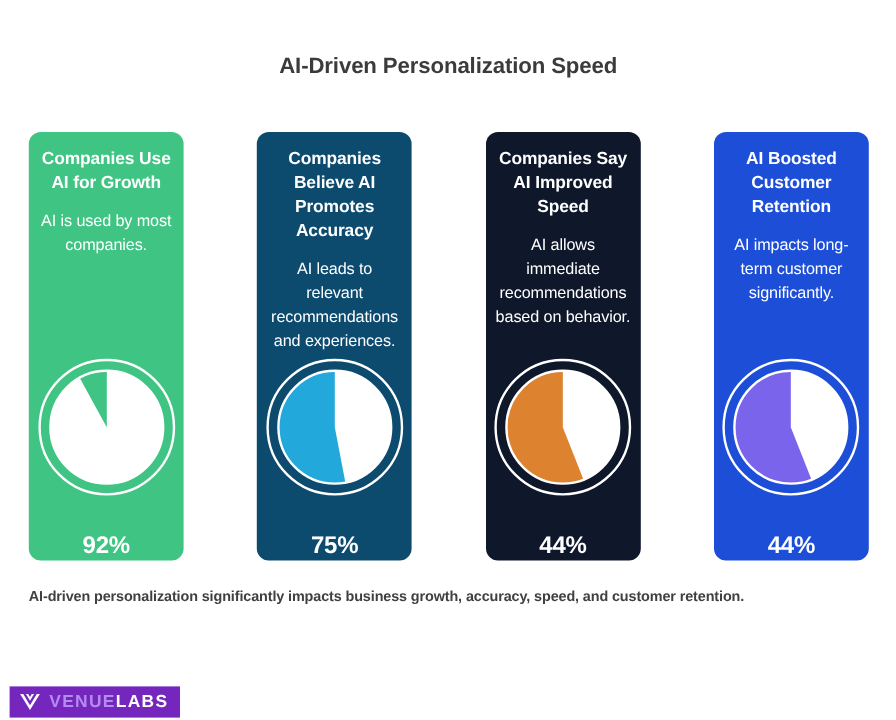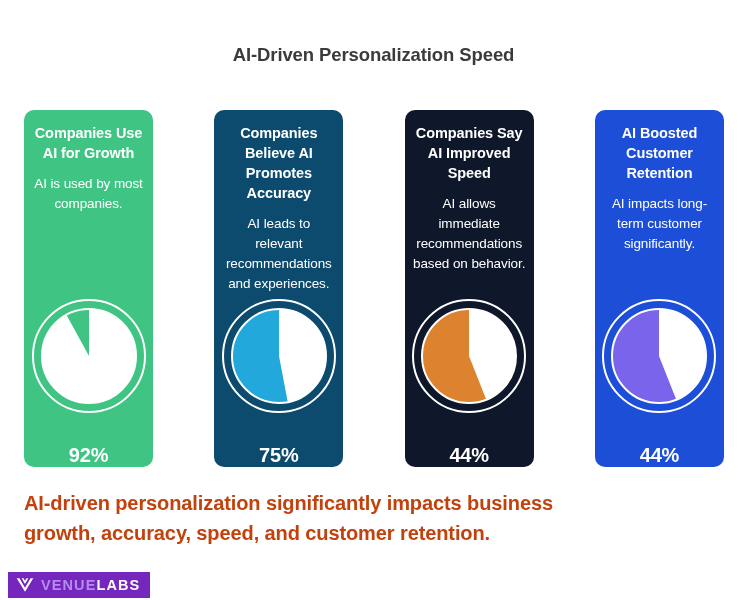--- a/index.html
+++ b/index.html
@@ -93,23 +93,23 @@
     font-weight: bold;
     color: #ffffff;
     letter-spacing: -0.2px;
   }
 
   #footer-caption {
     position: absolute;
     top: 488px;
     left: 24px;
     width: 600px;
-    font-size: 20px;
-    font-weight: bold;
-    color: #c2410c;
+    font-size: 12px;
+    font-weight: bold;
+    color: #404040;
     line-height: 1.5;
     letter-spacing: -0.1px;
   }
 
   #logo {
     position: absolute;
     left: 8px;
     top: 572px;
     height: 26px;
     background: #7526bd;

